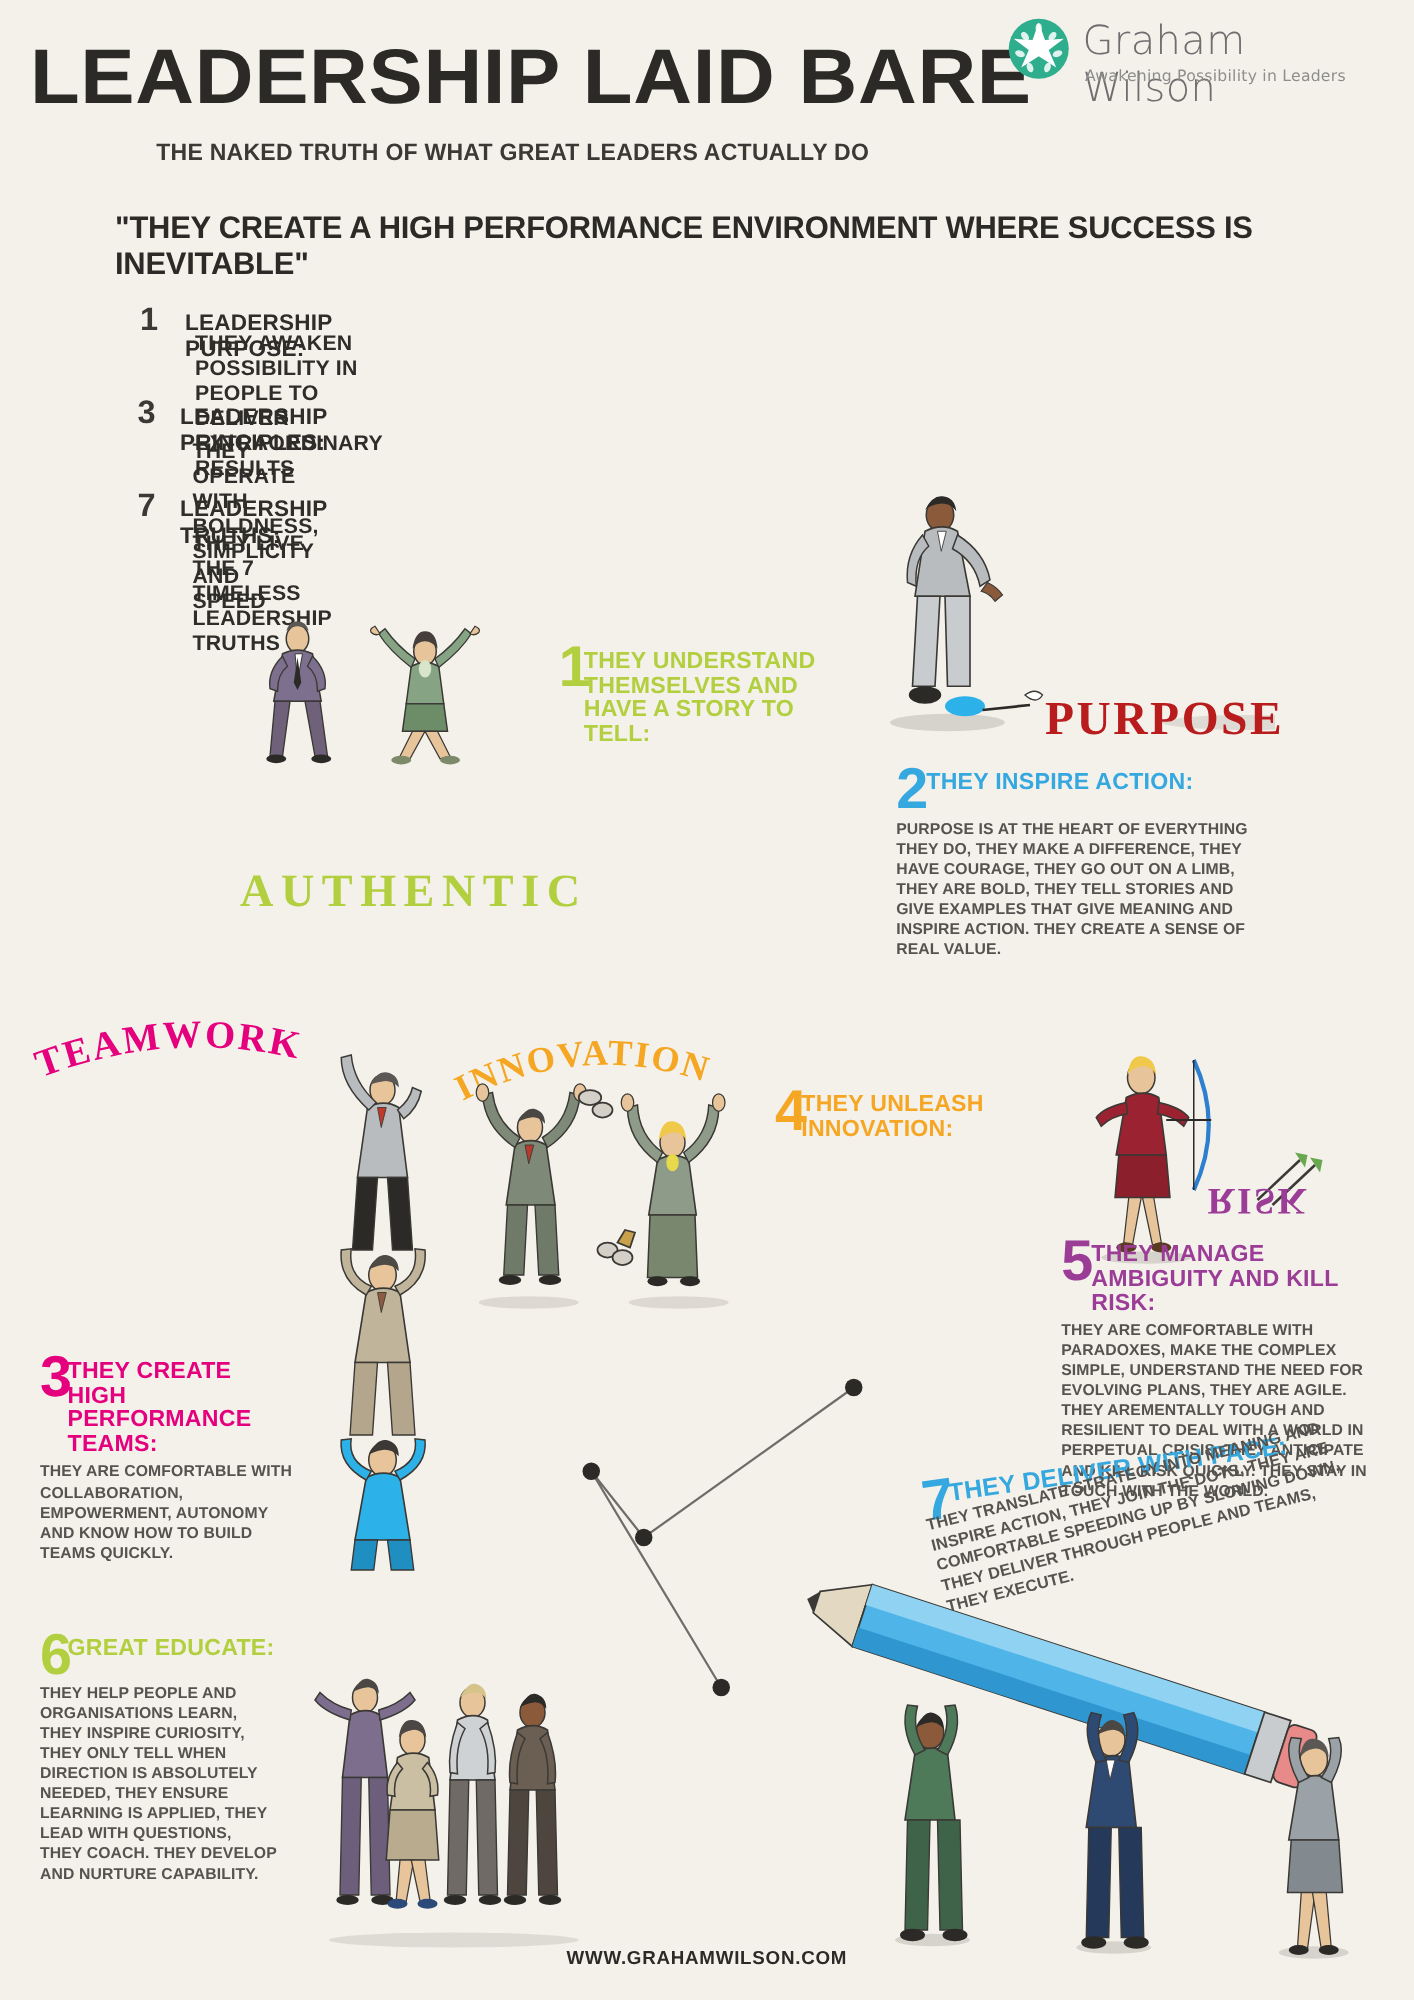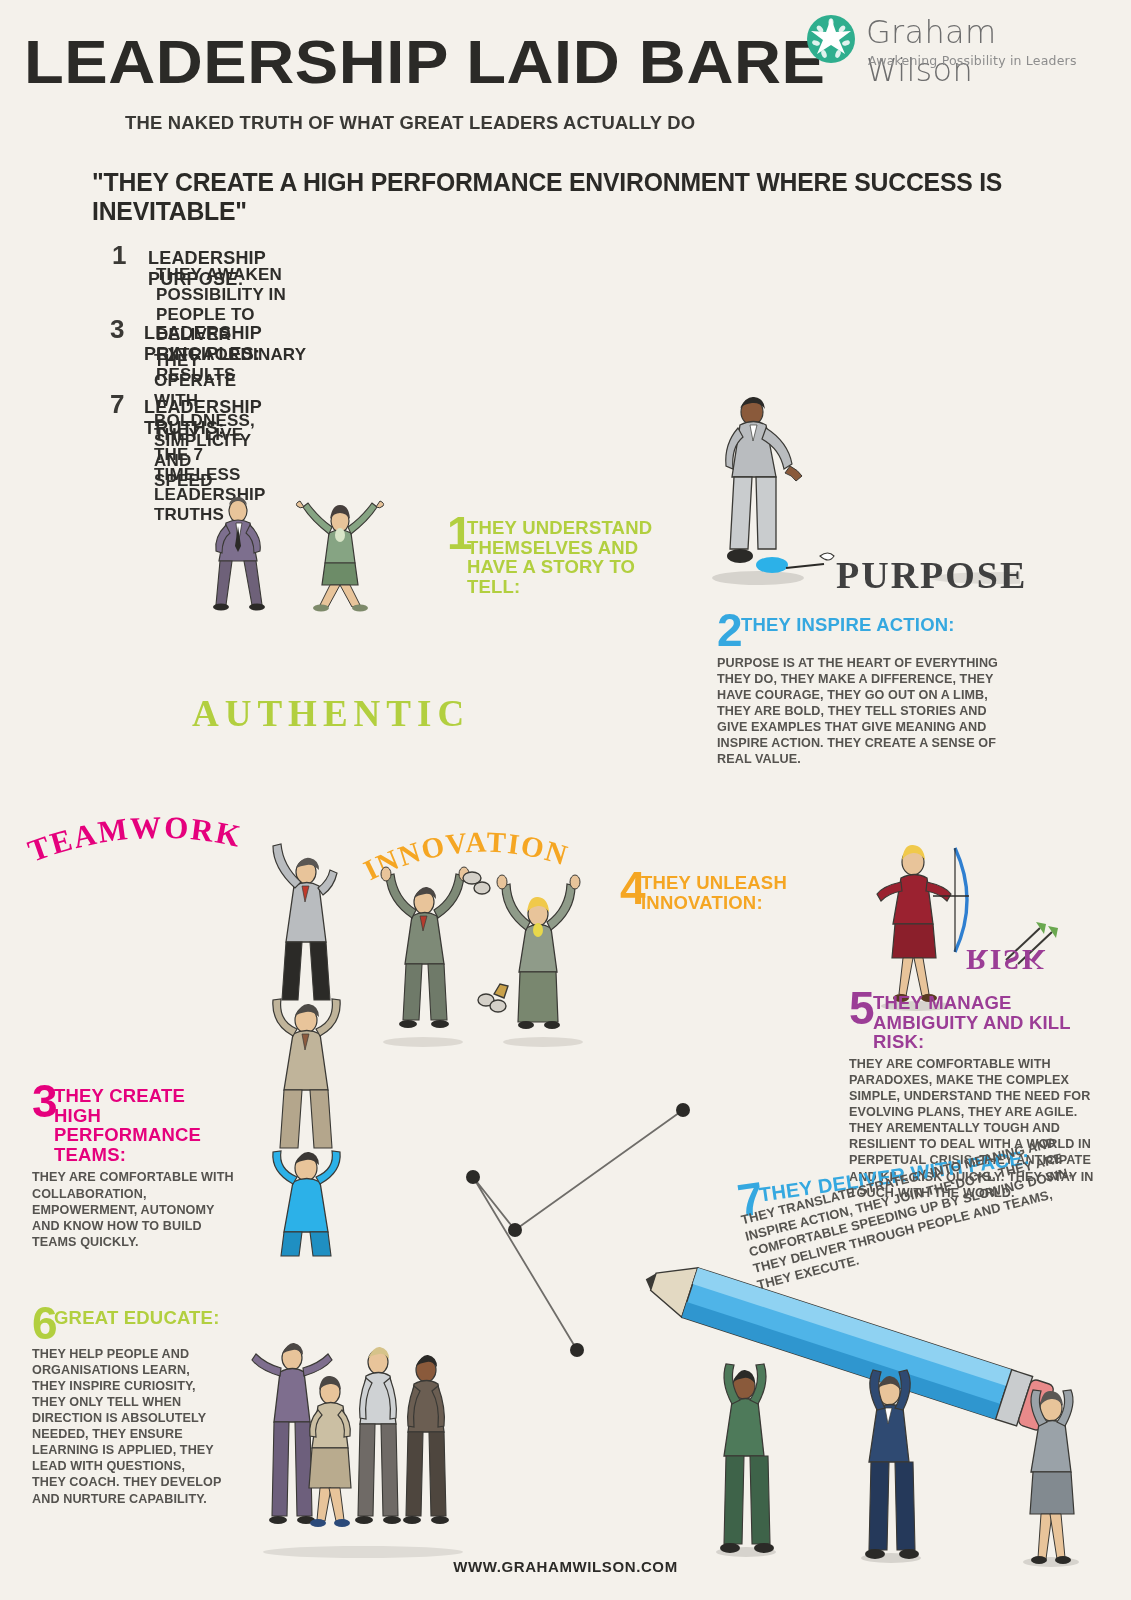--- a/index.html
+++ b/index.html
@@ -199,21 +199,21 @@
     <path d="M34 87 l18 0 -4 72 -18 0Z" fill="#c9ccce" stroke="#3a3935" stroke-width="1.3"></path>
     <path d="M56 87 l20 0 0 72 -18 0Z" fill="#c9ccce" stroke="#3a3935" stroke-width="1.3"></path>
     <ellipse cx="40" cy="166" rx="13" ry="7" fill="#2b2a27"></ellipse>
     <ellipse cx="72" cy="175" rx="16" ry="8" fill="#2cb1e8"></ellipse>
 
     <path d="M86 178 L124 174" stroke="#2b2a27" stroke-width="2.2" fill="none"></path>
     <path d="M120 166 q8 -6 14 0 q-5 8 -14 0Z" fill="#fff" stroke="#3a3935" stroke-width="1.1"></path>
     <ellipse cx="300" cy="188" rx="70" ry="6" fill="#dedbd5"></ellipse>
   </svg>
 
-  <div class="wordart" style="left:836px; top:553px; font-size:38px; color:#404040; letter-spacing:2px; font-family:'Liberation Serif',serif; font-weight:bold;">PURPOSE</div>
+  <div class="wordart" style="left:836px; top:553px; font-size:38px; color:#b91c1c; letter-spacing:2px; font-family:'Liberation Serif',serif; font-weight:bold;">PURPOSE</div>
 
   <div class="truth" style="left:717px; top:615px; width:300px;">
     <div class="t-num" style="color:#35a8e0;">2</div>
     <div class="t-title" style="color:#35a8e0; padding-left:24px;">THEY INSPIRE ACTION:</div>
     <div class="t-body" style="margin-top:20px;">PURPOSE IS AT THE HEART OF EVERYTHING THEY DO, THEY MAKE A DIFFERENCE, THEY HAVE COURAGE, THEY GO OUT ON A LIMB, THEY ARE BOLD, THEY TELL STORIES AND GIVE EXAMPLES THAT GIVE MEANING AND INSPIRE ACTION. THEY CREATE A SENSE OF REAL VALUE.</div>
   </div>
 
   <div class="wordart" style="left:20px; top:812px; width:260px; height:60px;">
     <svg viewBox="0 0 260 60" width="260" height="60">
       <path id="arcTeam" d="M8,52 Q128,4 250,44" fill="none"></path>

